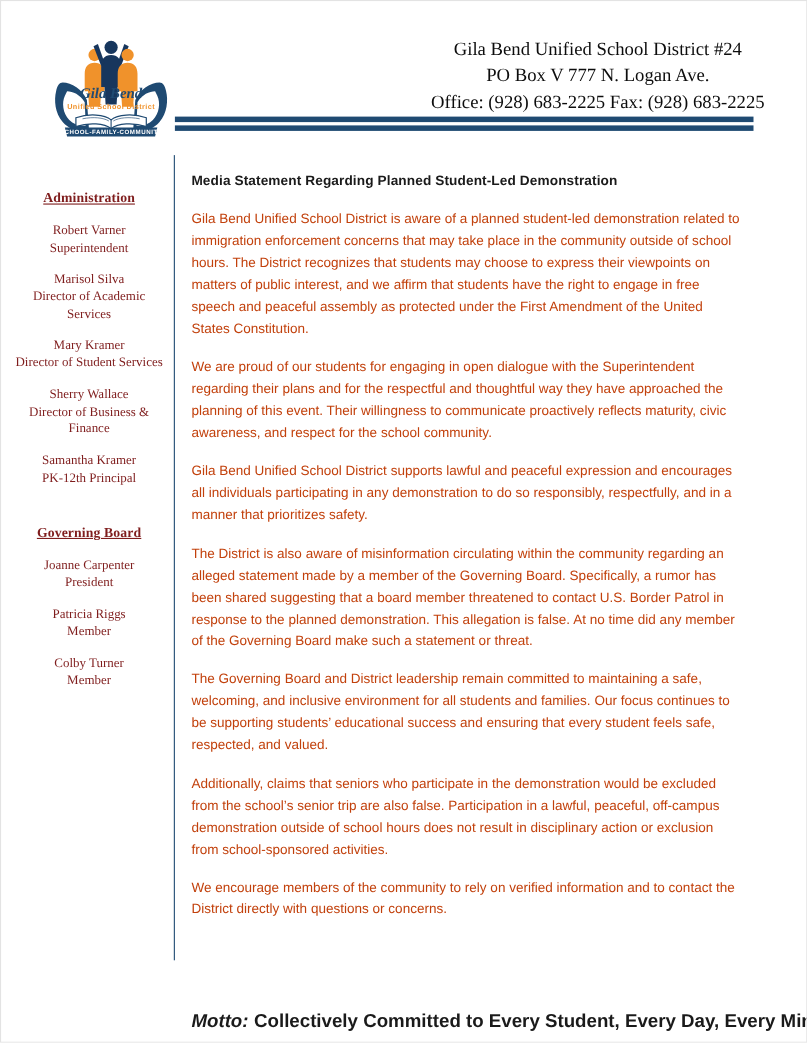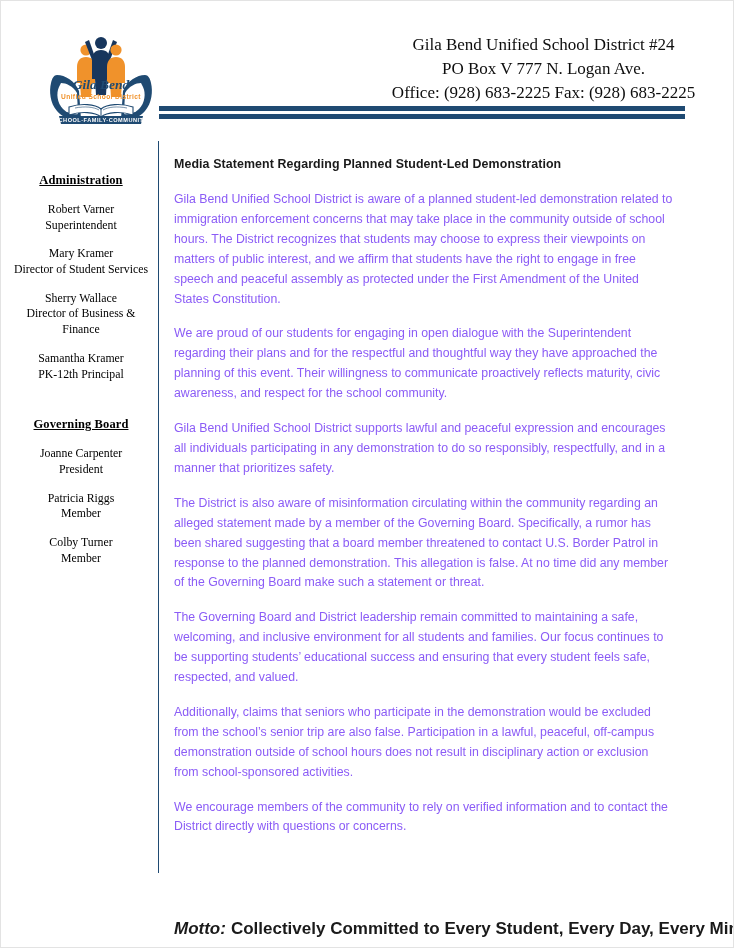--- a/index.html
+++ b/index.html
@@ -73,21 +73,21 @@
   }
 
   
   .sidebar {
     position: absolute;
     left: 8px;
     top: 172px;
     width: 144px;
     text-align: center;
     font-family: "Liberation Serif", serif;
-    color: #000000;
+    color: #7f1d1d;
   }
   .side-head {
     font-size: 12.5px;
     font-weight: bold;
     text-decoration: underline;
     margin-bottom: 14px;
     letter-spacing: 0.1px;
   }
   .side-entry {
     font-size: 11.8px;
@@ -116,21 +116,21 @@
   .subject-line {
     font-size: 12.4px;
     font-weight: bold;
     color: #1a1a1a;
     margin-bottom: 19px;
     letter-spacing: 0.1px;
   }
   .body-p {
     font-size: 12.3px;
     line-height: 1.62;
-    color: #8b5cf6;
+    color: #c2410c;
     margin: 0 0 15px 0;
     text-align: left;
   }
 
   
   .footer {
     position: absolute;
     left: 173px;
     top: 918px;
     width: 520px;
@@ -200,20 +200,24 @@
 
   <div class="vdivider"></div>
 
   <div class="sidebar">
 
     <div class="side-head">Administration</div>
 
     <div class="side-entry">
       <span class="nm">Robert Varner</span>
       <span class="rl">Superintendent</span>
+    </div>
+    <div class="side-entry">
+      <span class="nm">Marisol Silva</span>
+      <span class="rl">Director of Academic Services</span>
     </div>
     <div class="side-entry">
       <span class="nm">Mary Kramer</span>
       <span class="rl">Director of Student Services</span>
     </div>
     <div class="side-entry">
       <span class="nm">Sherry Wallace</span>
       <span class="rl">Director of Business &amp; Finance</span>
     </div>
     <div class="side-entry">

